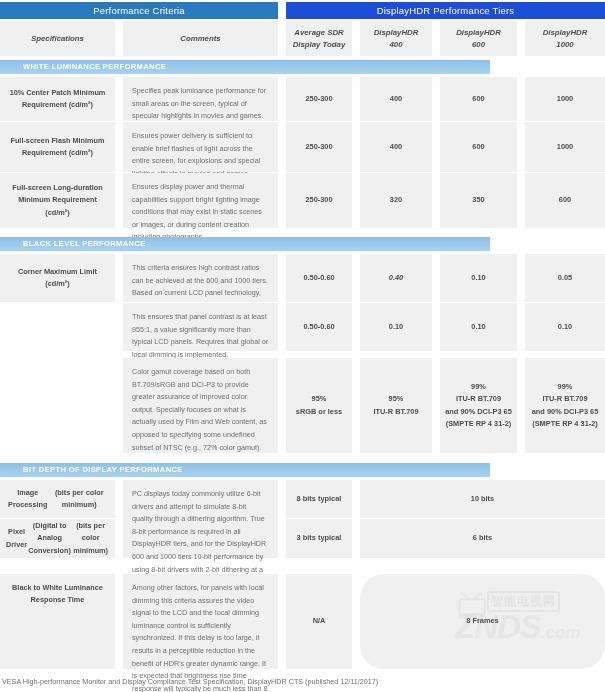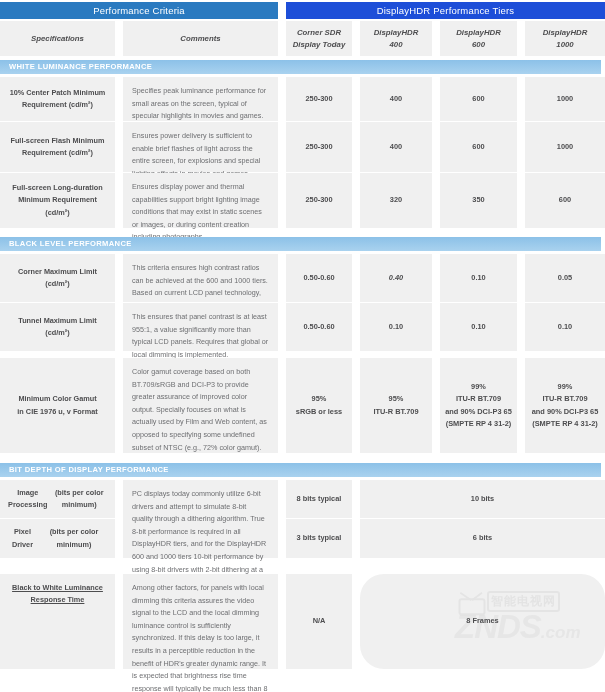--- a/index.html
+++ b/index.html
@@ -29,24 +29,24 @@
   .subhead{position:absolute;top:21px;left:0;width:605px;height:35px;font-style:italic;}
   .colhead{
     position:absolute;top:0;height:35px;background:#f0f0f0;
     display:flex;align-items:center;justify-content:center;
     text-align:center;font-size:7.8px;font-weight:bold;color:#4d4d4f;
     line-height:1.5;
   }
 
   
   .band{
-    position:absolute;left:0;width:601px;height:14px;
+    position:absolute;left:0;width:490px;height:14px;
     background:linear-gradient(to bottom,#8cc1e8,#a9d2ef);
     color:#ffffff;font-size:7.6px;font-weight:bold;
-    line-height:14px;padding-left:9px;box-sizing:border-box;
+    line-height:14px;padding-left:23px;box-sizing:border-box;
     letter-spacing:.35px;
   }
 
   
   .cell{
     position:absolute;background:#f0f0f0;box-sizing:border-box;
     display:flex;align-items:center;
   }
   .cell.spec{
     justify-content:center;text-align:center;
@@ -104,21 +104,21 @@
   </div>
 
   <div class="subhead">
     <div class="colhead" style="left:0;width:115px;">
       <span>Specifications</span>
     </div>
     <div class="colhead" style="left:123px;width:155px;">
       <span>Comments</span>
     </div>
     <div class="colhead" style="left:286px;width:66px;flex-direction:column;">
-      <span>Corner SDR</span>
+      <span>Average SDR</span>
       <span>Display Today</span>
     </div>
     <div class="colhead" style="left:360px;width:72px;flex-direction:column;">
       <span>DisplayHDR</span>
       <span>400</span>
     </div>
     <div class="colhead" style="left:440px;width:77px;flex-direction:column;">
       <span>DisplayHDR</span>
       <span>600</span>
     </div>
@@ -164,33 +164,26 @@
 
   <div class="cell spec" style="left:0;top:254px;width:115px;height:48px;flex-direction:column;">
     <span>Corner Maximum Limit (cd/m²)</span>
   </div>
   <div class="cell comment" style="left:123px;top:254px;width:155px;height:48px;">This criteria ensures high contrast ratios can be achieved at the 600 and 1000 tiers. Based on current LCD panel technology, this requires that local dimming is implemented.</div>
   <div class="cell val" style="left:286px;top:254px;width:66px;height:48px;">0.50-0.60</div>
   <div class="cell val" style="left:360px;top:254px;width:72px;height:48px;font-style:italic;">0.40</div>
   <div class="cell val" style="left:440px;top:254px;width:77px;height:48px;">0.10</div>
   <div class="cell val" style="left:525px;top:254px;width:80px;height:48px;">0.05</div>
 
-  <div class="cell spec" style="left:0;top:303px;width:115px;height:48px;flex-direction:column;">
-    <span>Tunnel Maximum Limit (cd/m²)</span>
-  </div>
   <div class="cell comment" style="left:123px;top:303px;width:155px;height:48px;">This ensures that panel contrast is at least 955:1, a value significantly more than typical LCD panels. Requires that global or local dimming is implemented.</div>
   <div class="cell val" style="left:286px;top:303px;width:66px;height:48px;">0.50-0.60</div>
   <div class="cell val" style="left:360px;top:303px;width:72px;height:48px;">0.10</div>
   <div class="cell val" style="left:440px;top:303px;width:77px;height:48px;">0.10</div>
   <div class="cell val" style="left:525px;top:303px;width:80px;height:48px;">0.10</div>
 
-  <div class="cell spec" style="left:0;top:358px;width:115px;height:95px;flex-direction:column;">
-    <span>Minimum Color Gamut</span>
-    <span>in CIE 1976 u, v Format</span>
-  </div>
   <div class="cell comment" style="left:123px;top:358px;width:155px;height:95px;">Color gamut coverage based on both BT.709/sRGB and DCI-P3 to provide greater assurance of improved color output. Specially focuses on what is actually used by Film and Web content, as opposed to specifying some undefined subset of NTSC (e.g., 72% color gamut).</div>
   <div class="cell val" style="left:286px;top:358px;width:66px;height:95px;white-space:pre-line;">95%
 sRGB or less</div>
   <div class="cell val" style="left:360px;top:358px;width:72px;height:95px;white-space:pre-line;">95%
 ITU-R BT.709</div>
   <div class="cell val" style="left:440px;top:358px;width:77px;height:95px;white-space:pre-line;">99%
 ITU-R BT.709
 and 90% DCI-P3 65
 (SMPTE RP 4 31-2)</div>
   <div class="cell val" style="left:525px;top:358px;width:80px;height:95px;white-space:pre-line;">99%
@@ -207,36 +200,38 @@
     <span>(bits per color minimum)</span>
   </div>
   <div class="cell val" style="left:286px;top:480px;width:66px;height:38px;">8 bits typical</div>
   <div class="cell val" style="left:360px;top:480px;width:245px;height:38px;">10 bits</div>
   <div class="hair" style="left:0;top:518px;width:115px;"></div>
   <div class="hair" style="left:286px;top:518px;width:66px;"></div>
   <div class="hair" style="left:360px;top:518px;width:245px;"></div>
 
   <div class="cell spec" style="left:0;top:519px;width:115px;height:39px;flex-direction:row;">
     <span>Pixel Driver</span>
+    <span>(Digital to Analog Conversion)</span>
     <span>(bits per color minimum)</span>
   </div>
   <div class="cell val" style="left:286px;top:519px;width:66px;height:39px;">3 bits typical</div>
   <div class="cell val" style="left:360px;top:519px;width:245px;height:39px;">6 bits</div>
 
-  <div class="cell spec" style="left:0;top:574px;width:115px;height:95px;flex-direction:column;align-items:center;justify-content:flex-start;padding-top:8px;text-decoration:underline;">
+  <div class="cell spec" style="left:0;top:574px;width:115px;height:95px;flex-direction:column;align-items:center;justify-content:flex-start;padding-top:8px;">
     <span>Black to White Luminance</span>
     <span>Response Time</span>
   </div>
   <div class="cell comment" style="left:123px;top:574px;width:155px;height:95px;">Among other factors, for panels with local dimming this criteria assures the video signal to the LCD and the local dimming luminance control is sufficiently synchronized. If this delay is too large, it results in a perceptible reduction in the benefit of HDR's greater dynamic range. It is expected that brightness rise time response will typically be much less than 8 frames.</div>
   <div class="cell val" style="left:286px;top:574px;width:66px;height:95px;">N/A</div>
   <div class="cell val" style="left:360px;top:574px;width:245px;height:95px;border-radius:24px;">8 Frames</div>
 
   <svg class="wm wm-tv" viewBox="0 0 40 36" xmlns="http://www.w3.org/2000/svg">
     <path d="M6 8 L19 17 M32 8 L20 17" stroke="#808080" stroke-width="2.2" fill="none"></path>
     <rect x="5" y="16" width="30" height="18" rx="2.5" stroke="#808080" stroke-width="2.4" fill="none"></rect>
   </svg>
   <div class="wm wm-cn">智能电视网</div>
   <div class="wm wm-znds">
     <span>ZNDS</span><span class="dotcom">.com</span>
   </div>
 
+  <div class="footer">VESA High-performance Monitor and Display Compliance Test Specification, DisplayHDR CTS (published 12/11/2017)</div>
 
 </div>
 
 </body></html>

